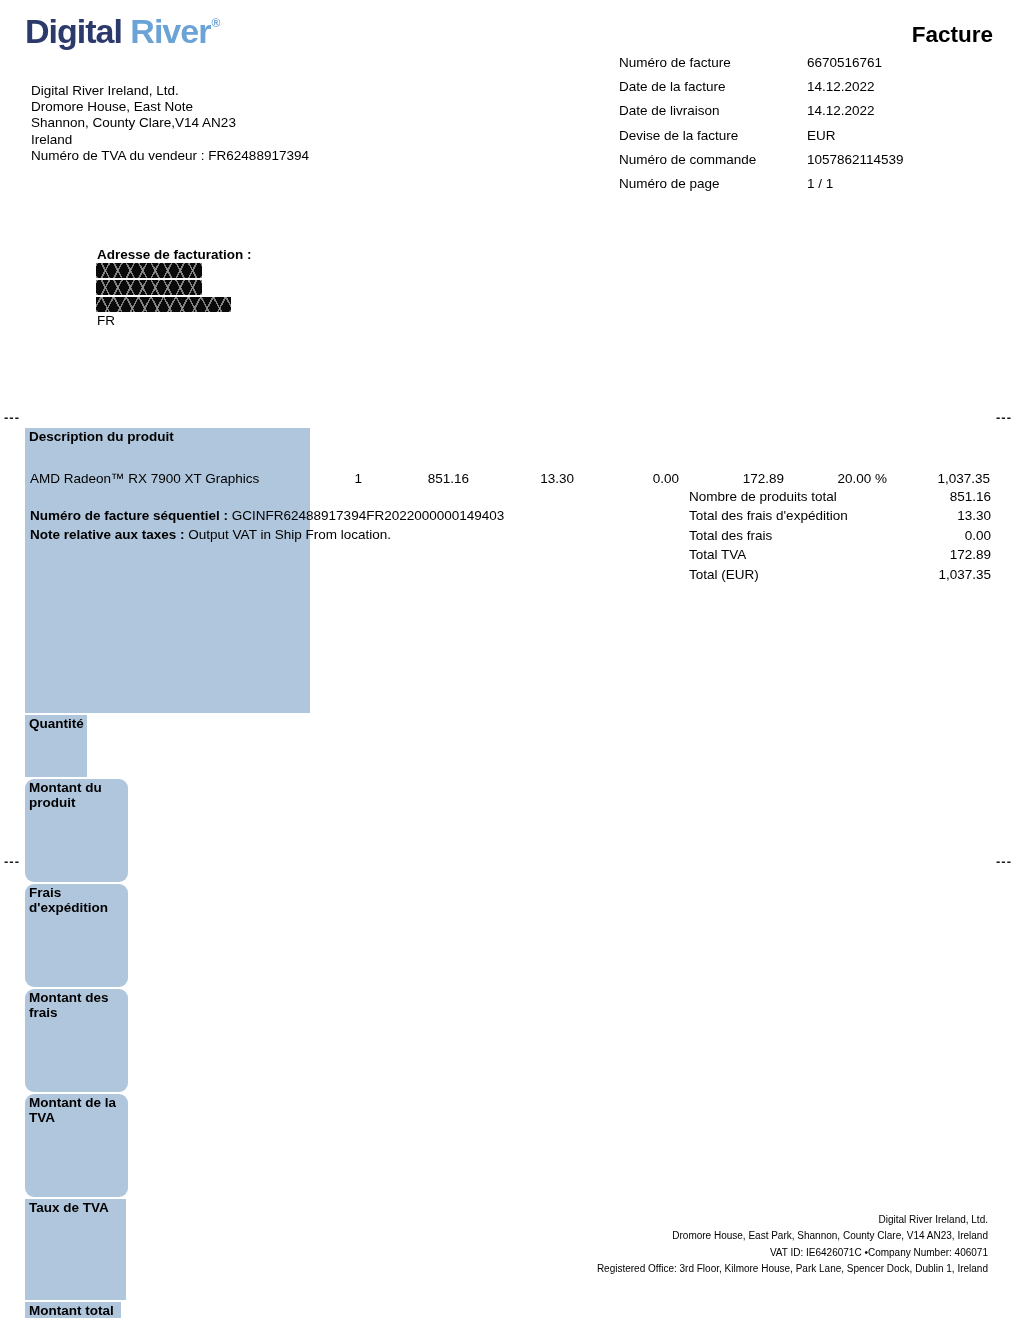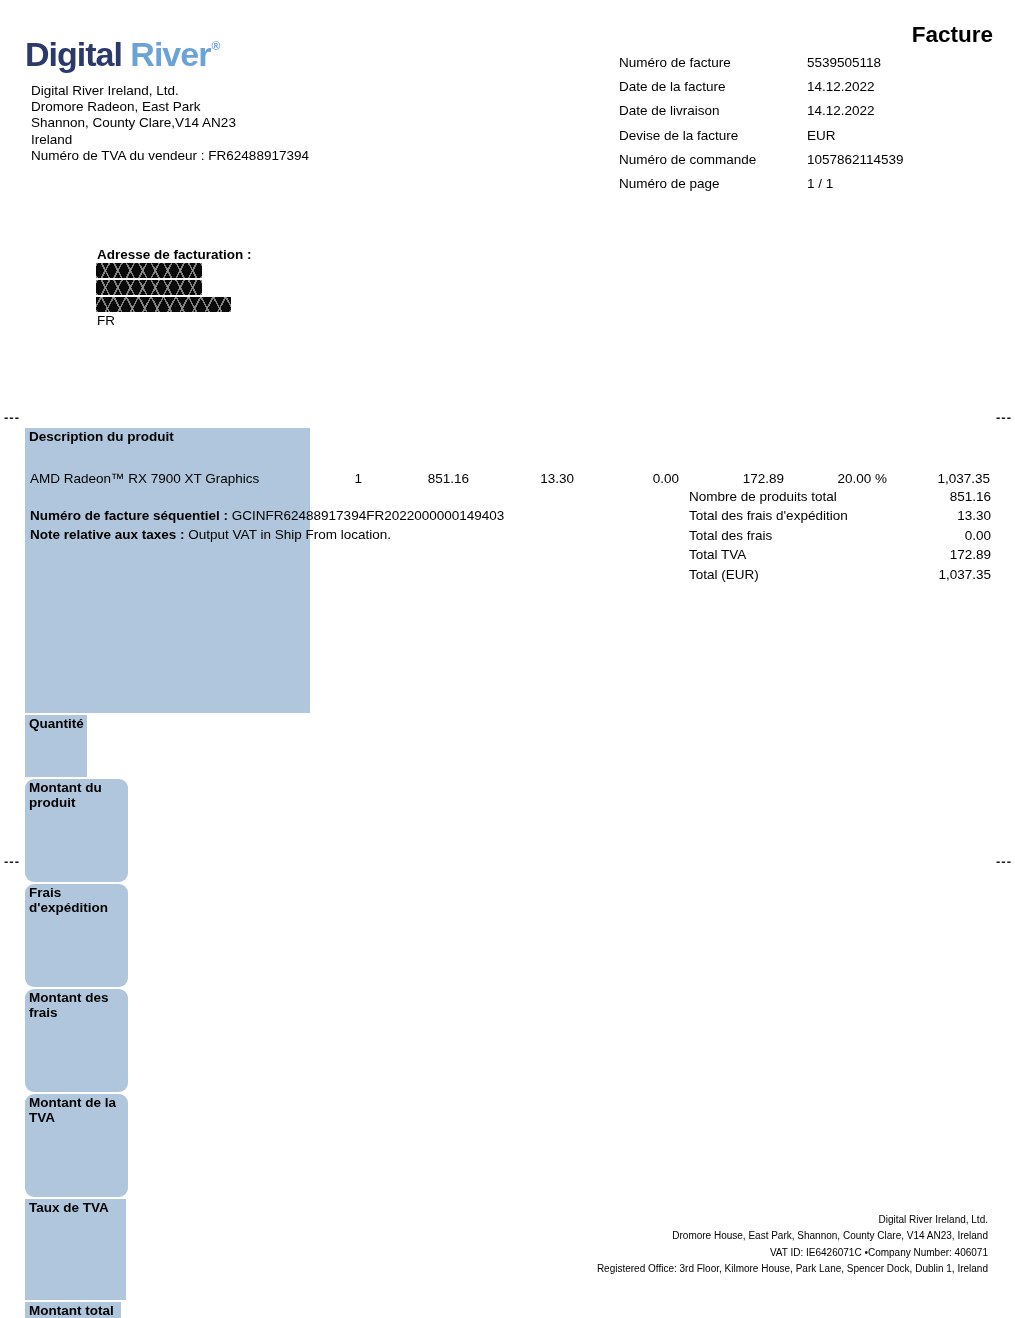--- a/index.html
+++ b/index.html
@@ -7,21 +7,21 @@
   .page {
     position:relative;
     width:1015px; height:1318px;
     background:#fff;
     font-family:"Liberation Sans", sans-serif;
     font-size:13.5px;
     color:#000;
     overflow:hidden;
   }
   
-  .logo { position:absolute; left:25px; top:12px; font-size:34px; font-weight:bold; letter-spacing:-1px; white-space:nowrap;margin-top:23px; }
+  .logo { position:absolute; left:25px; top:12px; font-size:34px; font-weight:bold; letter-spacing:-1px; white-space:nowrap; }
   .logo-dark  { color:var(--brand-dark, #2b3a6b); }
   .logo-light { color:var(--brand-light, #6ba3d6); }
   .logo-reg   { color:var(--brand-light, #6ba3d6); font-size:12px; font-weight:bold; position:relative; top:-16px; left:1px; }
   
   .title { position:absolute; top:22px; right:22px; font-size:22.5px; font-weight:bold; }
   
   .seller { position:absolute; left:31px; top:83px; line-height:16.2px; }
   
   .meta { position:absolute; left:619px; top:55px; width:380px; }
   .meta-row { display:flex; height:24.2px; line-height:16px; }
@@ -80,30 +80,30 @@
 <div class="page">
 
   <div class="logo">
     <span class="logo-dark">Digital</span><span> </span><span class="logo-light">River</span><span class="logo-reg">®</span>
   </div>
 
   <div class="title">Facture</div>
 
   <div class="seller">
     <div>Digital River Ireland, Ltd.</div>
-    <div>Dromore Radeon, East Park</div>
+    <div>Dromore House, East Note</div>
     <div>Shannon, County Clare,V14 AN23</div>
     <div>Ireland</div>
     <div>Numéro de TVA du vendeur : FR62488917394</div>
   </div>
 
   <div class="meta">
     <div class="meta-row">
       <span class="meta-label">Numéro de facture</span>
-      <span class="meta-value">5539505118</span>
+      <span class="meta-value">6670516761</span>
     </div>
     <div class="meta-row">
       <span class="meta-label">Date de la facture</span>
       <span class="meta-value">14.12.2022</span>
     </div>
     <div class="meta-row">
       <span class="meta-label">Date de livraison</span>
       <span class="meta-value">14.12.2022</span>
     </div>
     <div class="meta-row">

